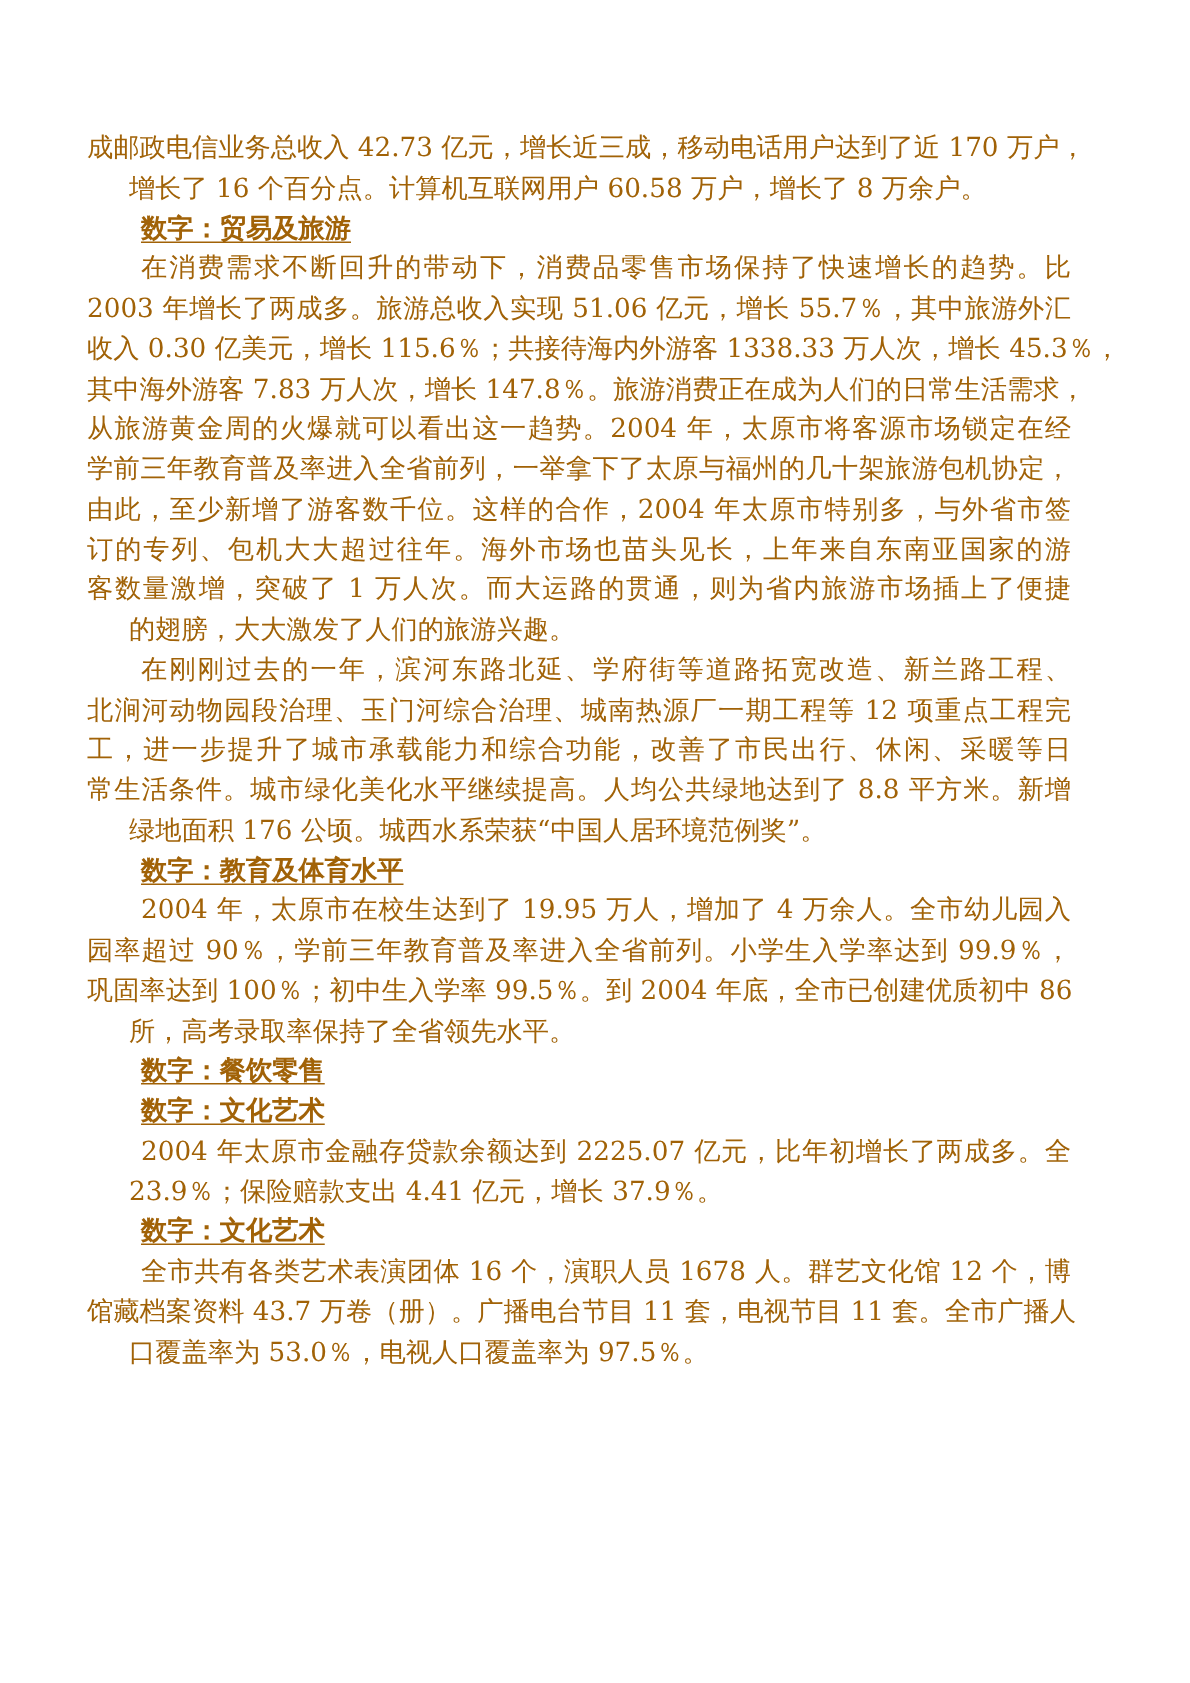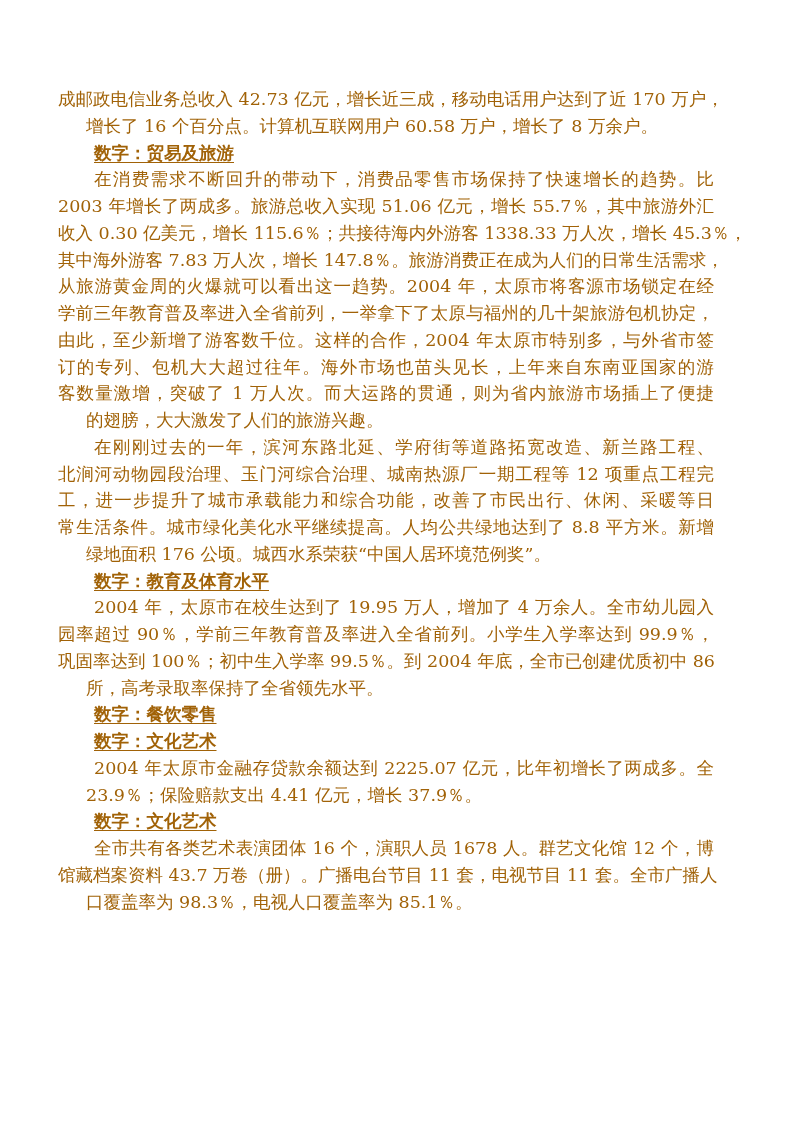--- a/index.html
+++ b/index.html
@@ -74,16 +74,16 @@
   <div class="heading"><span>数字：文化艺术</span></div>
   <div>
     <span class="line indent">2004 年太原市金融存贷款余额达到 2225.07 亿元，比年初增长了两成多。全</span>
     <span class="line last">23.9％；保险赔款支出 4.41 亿元，增长 37.9％。</span>
   </div>
 
   <div class="heading"><span>数字：文化艺术</span></div>
   <div>
     <span class="line indent">全市共有各类艺术表演团体 16 个，演职人员 1678 人。群艺文化馆 12 个，博</span>
     <span class="line">馆藏档案资料 43.7 万卷（册）。广播电台节目 11 套，电视节目 11 套。全市广播人</span>
-    <span class="line last">口覆盖率为 98.3％，电视人口覆盖率为 85.1％。</span>
+    <span class="line last">口覆盖率为 53.0％，电视人口覆盖率为 97.5％。</span>
   </div>
 
 </div>
 
 </body></html>

